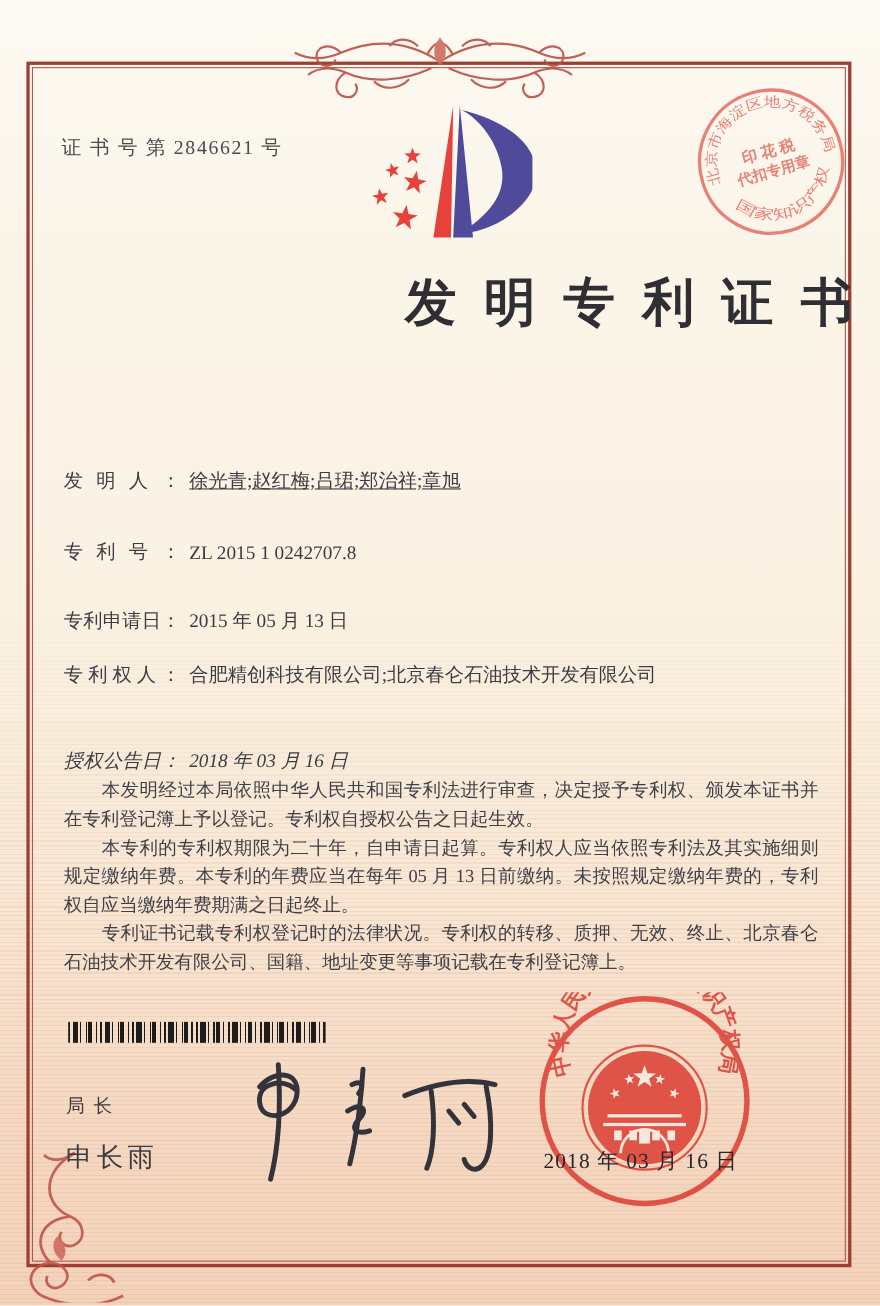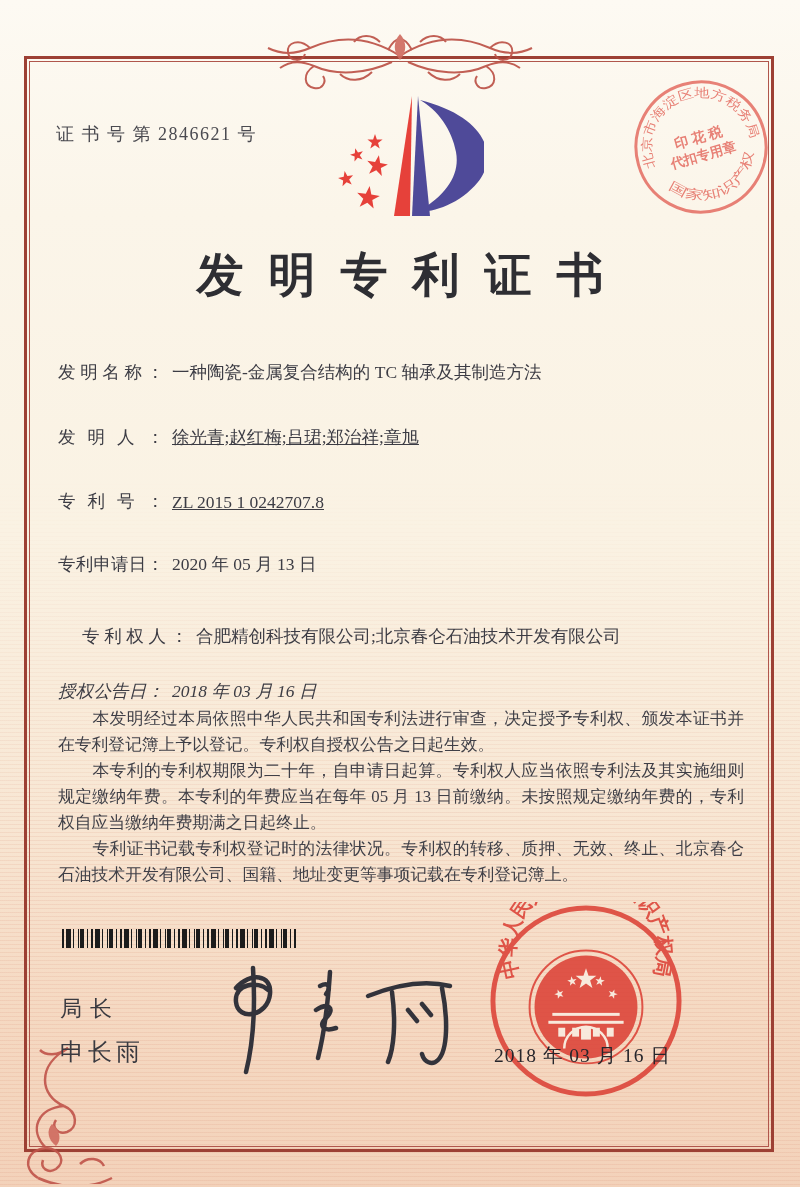--- a/index.html
+++ b/index.html
@@ -17,37 +17,37 @@
   .frame{
     position:absolute;left:24px;top:56px;width:750px;height:1096px;
     box-sizing:border-box;border:3px solid #9d4034;
   }
   .frame-inner{position:absolute;inset:2px;border:1px solid #b0564c;}
   .abs{position:absolute;}
   .cert-no{
     left:56px;top:122px;font-size:18px;letter-spacing:1.5px;color:#4a4a50;
   }
   .title{
-    left:0;top:244px;width:100%;text-align:center;
+    left:0;top:244px;width:100%;text-align:right;
     font-size:47px;font-weight:bold;color:#2e2e33;
     letter-spacing:25px;padding-left:25px;box-sizing:border-box;
   }
   .field{left:58px;width:690px;font-size:17.5px;color:#3c3c44;white-space:nowrap;}
   .field .lbl{display:inline-block;width:106px;text-align:justify;text-align-last:justify;vertical-align:bottom;}
   .field .val{margin-left:8px;}
   .body-text{left:58px;top:706px;width:686px;color:#3f3f47;}
   .body-text p{margin:0;font-size:16.8px;line-height:26px;text-indent:2.05em;text-align:justify;}
   .barcode{
     left:62px;top:929px;width:234px;height:19px;
     background:repeating-linear-gradient(90deg,
       #1c1c1c 0 2px,transparent 2px 4px,#1c1c1c 4px 9px,transparent 9px 11px,
       #1c1c1c 11px 12px,transparent 12px 16px,#1c1c1c 16px 17px,transparent 17px 18px,
       #1c1c1c 18px 22px,transparent 22px 25px,#1c1c1c 25px 26px,transparent 26px 29px);
   }
-  .sig-role{left:60px;top:994px;font-size:22px;letter-spacing:8px;color:#3a3a40;}
+  .sig-role{left:60px;top:994px;font-size:17px;letter-spacing:8px;color:#3a3a40;}
   .sig-name{left:60px;top:1036px;font-size:24px;letter-spacing:4px;color:#3a3a40;}
   .seal-date{left:494px;top:1042px;font-size:19.5px;letter-spacing:1px;color:#26262c;z-index:6;}
   .stamp{opacity:.88;}
   svg{display:block;}
 </style>
 </head>
 <body>
 
 <div id="page">
   <div id="texture"></div>
@@ -99,33 +99,30 @@
       <use href="#star" transform="translate(43,52) scale(8)"></use>
       <use href="#star" transform="translate(25,65) scale(7) rotate(-15)"></use>
       <use href="#star" transform="translate(45,76) scale(11) rotate(10)"></use>
       <use href="#star" transform="translate(14,89) scale(8) rotate(-10)"></use>
       <use href="#star" transform="translate(36,108) scale(12) rotate(8)"></use>
     </g>
   </svg>
 
   <div class="abs title">发明专利证书</div>
 
-  <div class="abs field" style="top:360px;">
-    <span class="lbl">发明名称：</span><span class="val">一种陶瓷-金属复合结构的 TC 轴承及其制造方法</span>
-  </div>
   <div class="abs field" style="top:425px;text-decoration:underline;">
     <span class="lbl">发明人：</span><span class="val">徐光青;赵红梅;吕珺;郑治祥;章旭</span>
   </div>
-  <div class="abs field" style="top:489px;text-decoration:underline;">
+  <div class="abs field" style="top:489px;">
     <span class="lbl">专利号：</span><span class="val">ZL 2015 1 0242707.8</span>
   </div>
   <div class="abs field" style="top:552px;">
-    <span class="lbl">专利申请日：</span><span class="val">2020 年 05 月 13 日</span>
-  </div>
-  <div class="abs field" style="top:624px;margin-left:24px;">
+    <span class="lbl">专利申请日：</span><span class="val">2015 年 05 月 13 日</span>
+  </div>
+  <div class="abs field" style="top:601px;">
     <span class="lbl">专利权人：</span><span class="val">合肥精创科技有限公司;北京春仑石油技术开发有限公司</span>
   </div>
   <div class="abs field" style="top:679px;font-style:italic;">
     <span class="lbl">授权公告日：</span><span class="val">2018 年 03 月 16 日</span>
   </div>
 
   <div class="abs body-text">
     <p>本发明经过本局依照中华人民共和国专利法进行审查，决定授予专利权、颁发本证书并在专利登记簿上予以登记。专利权自授权公告之日起生效。</p>
     <p>本专利的专利权期限为二十年，自申请日起算。专利权人应当依照专利法及其实施细则规定缴纳年费。本专利的年费应当在每年 05 月 13 日前缴纳。未按照规定缴纳年费的，专利权自应当缴纳年费期满之日起终止。</p>
     <p>专利证书记载专利权登记时的法律状况。专利权的转移、质押、无效、终止、北京春仑石油技术开发有限公司、国籍、地址变更等事项记载在专利登记簿上。</p>

